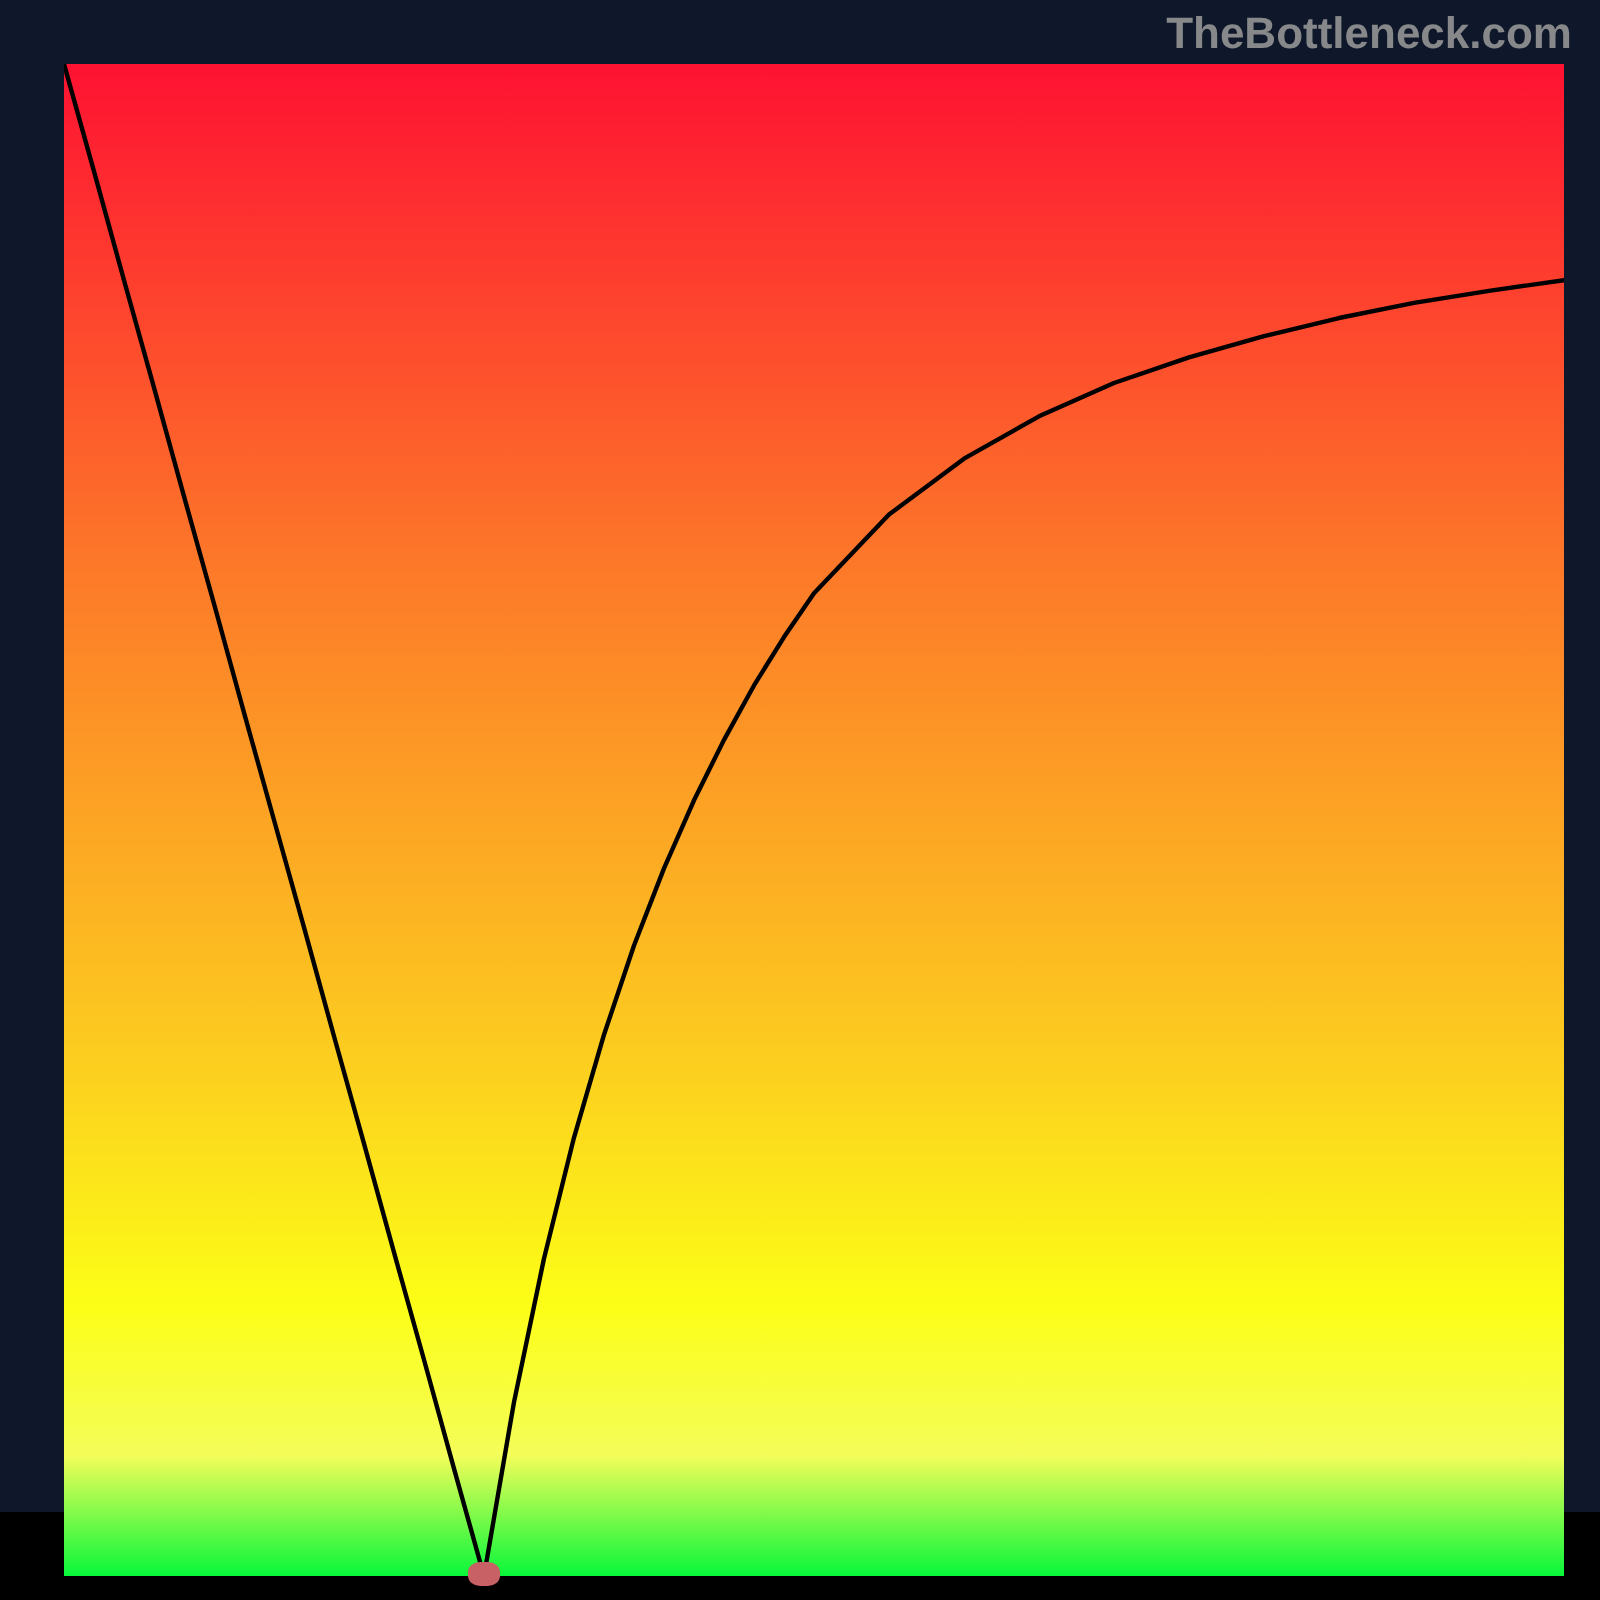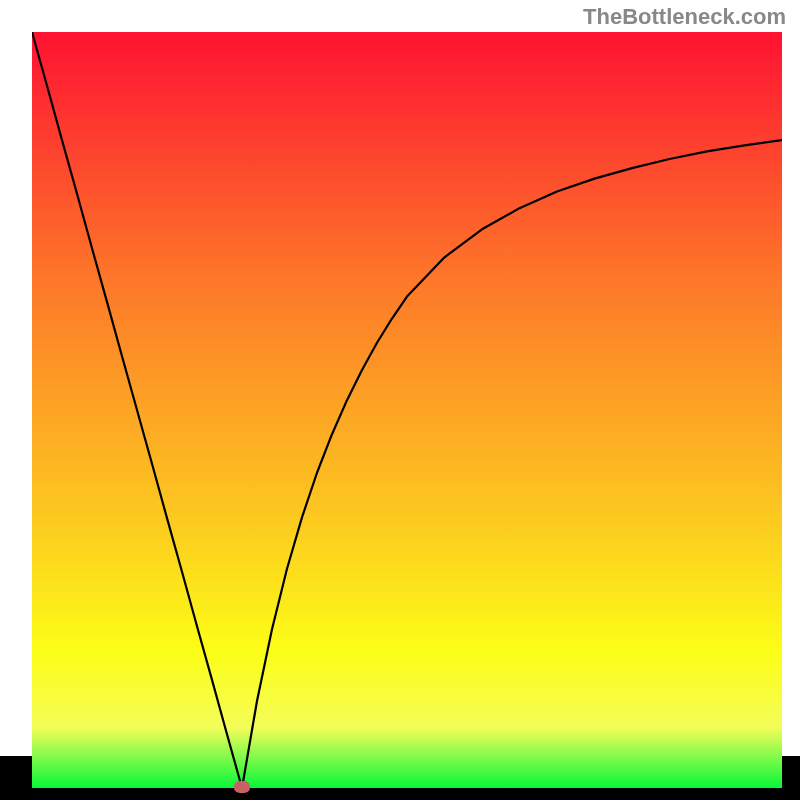--- a/index.html
+++ b/index.html
@@ -7,21 +7,21 @@
     padding: 0;
     width: 800px;
     height: 800px;
     background: #000000;
     overflow: hidden;
   }
   .frame {
     position: relative;
     width: 800px;
     height: 756px;
-    background: #ffffff;
+    background: #0f172a;
   }
   .attribution {
     position: absolute;
     top: 4px;
     right: 14px;
     font-family: Arial, Helvetica, sans-serif;
     font-size: 22px;
     font-weight: bold;
     color: #86888a;
     letter-spacing: 0px;

